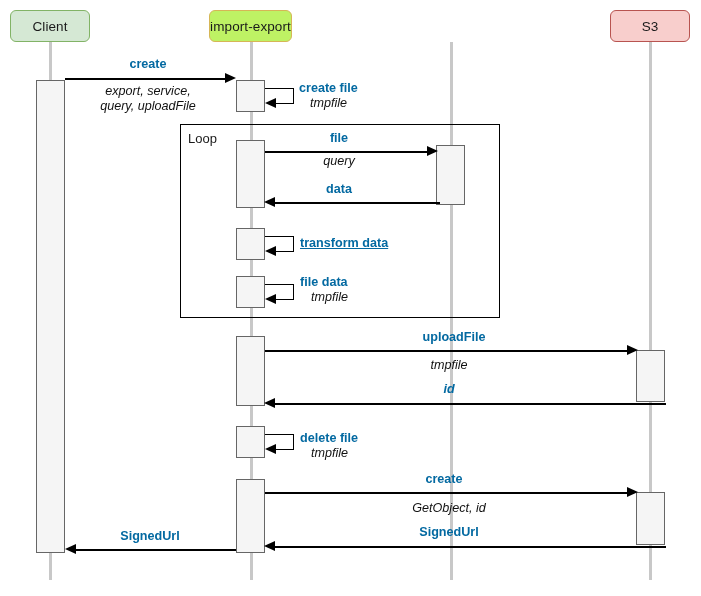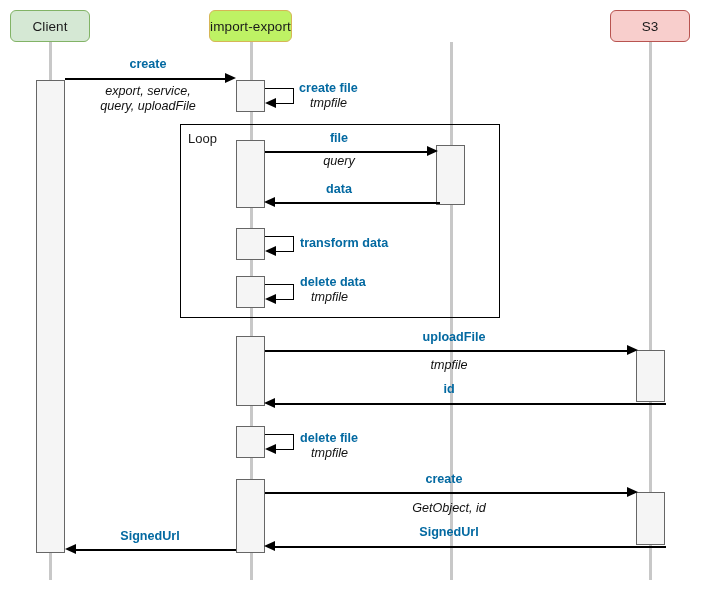--- a/index.html
+++ b/index.html
@@ -184,37 +184,37 @@
     <div class="label italic center" style="left:339px; top:154px;">query</div>
 
     <div class="msg-line" style="left:274px; top:202px; width:166px;"></div>
     <div class="arrow-head arrow-left" style="left:264px; top:197px;"></div>
     <div class="label bold center" style="left:339px; top:182px;">data</div>
 
     <div class="self-top" style="left:265px; top:236px; width:29px;"></div>
     <div class="self-side" style="left:293px; top:236px; height:15px;"></div>
     <div class="self-bot" style="left:275px; top:251px; width:19px;"></div>
     <div class="arrow-head arrow-left" style="left:265px; top:246px;"></div>
-    <div class="label bold" style="left:300px; top:236px;">transform data</div>
+    <div class="label bold" style="left:300px; top:236px;text-decoration:underline;">transform data</div>
 
     <div class="self-top" style="left:265px; top:284px; width:29px;"></div>
     <div class="self-side" style="left:293px; top:284px; height:15px;"></div>
     <div class="self-bot" style="left:275px; top:299px; width:19px;"></div>
     <div class="arrow-head arrow-left" style="left:265px; top:294px;"></div>
-    <div class="label bold" style="left:300px; top:275px;">delete data</div>
+    <div class="label bold" style="left:300px; top:275px;">file data</div>
     <div class="label italic" style="left:311px; top:290px;">tmpfile</div>
 
     <div class="msg-line" style="left:265px; top:350px; width:366px;"></div>
     <div class="arrow-head arrow-right" style="left:627px; top:345px;"></div>
     <div class="label bold center" style="left:449px; top:330px;padding-left:10px;">uploadFile</div>
     <div class="label italic center" style="left:449px; top:358px;">tmpfile</div>
 
     <div class="msg-line" style="left:274px; top:403px; width:392px;"></div>
     <div class="arrow-head arrow-left" style="left:264px; top:398px;"></div>
-    <div class="label bold center" style="left:449px; top:382px;">id</div>
+    <div class="label bold center" style="left:449px; top:382px;font-style:italic;">id</div>
 
     <div class="self-top" style="left:265px; top:434px; width:29px;"></div>
     <div class="self-side" style="left:293px; top:434px; height:15px;"></div>
     <div class="self-bot" style="left:275px; top:449px; width:19px;"></div>
     <div class="arrow-head arrow-left" style="left:265px; top:444px;"></div>
     <div class="label bold" style="left:300px; top:431px;">delete file</div>
     <div class="label italic" style="left:311px; top:446px;">tmpfile</div>
 
     <div class="msg-line" style="left:265px; top:492px; width:366px;"></div>
     <div class="arrow-head arrow-right" style="left:627px; top:487px;"></div>

